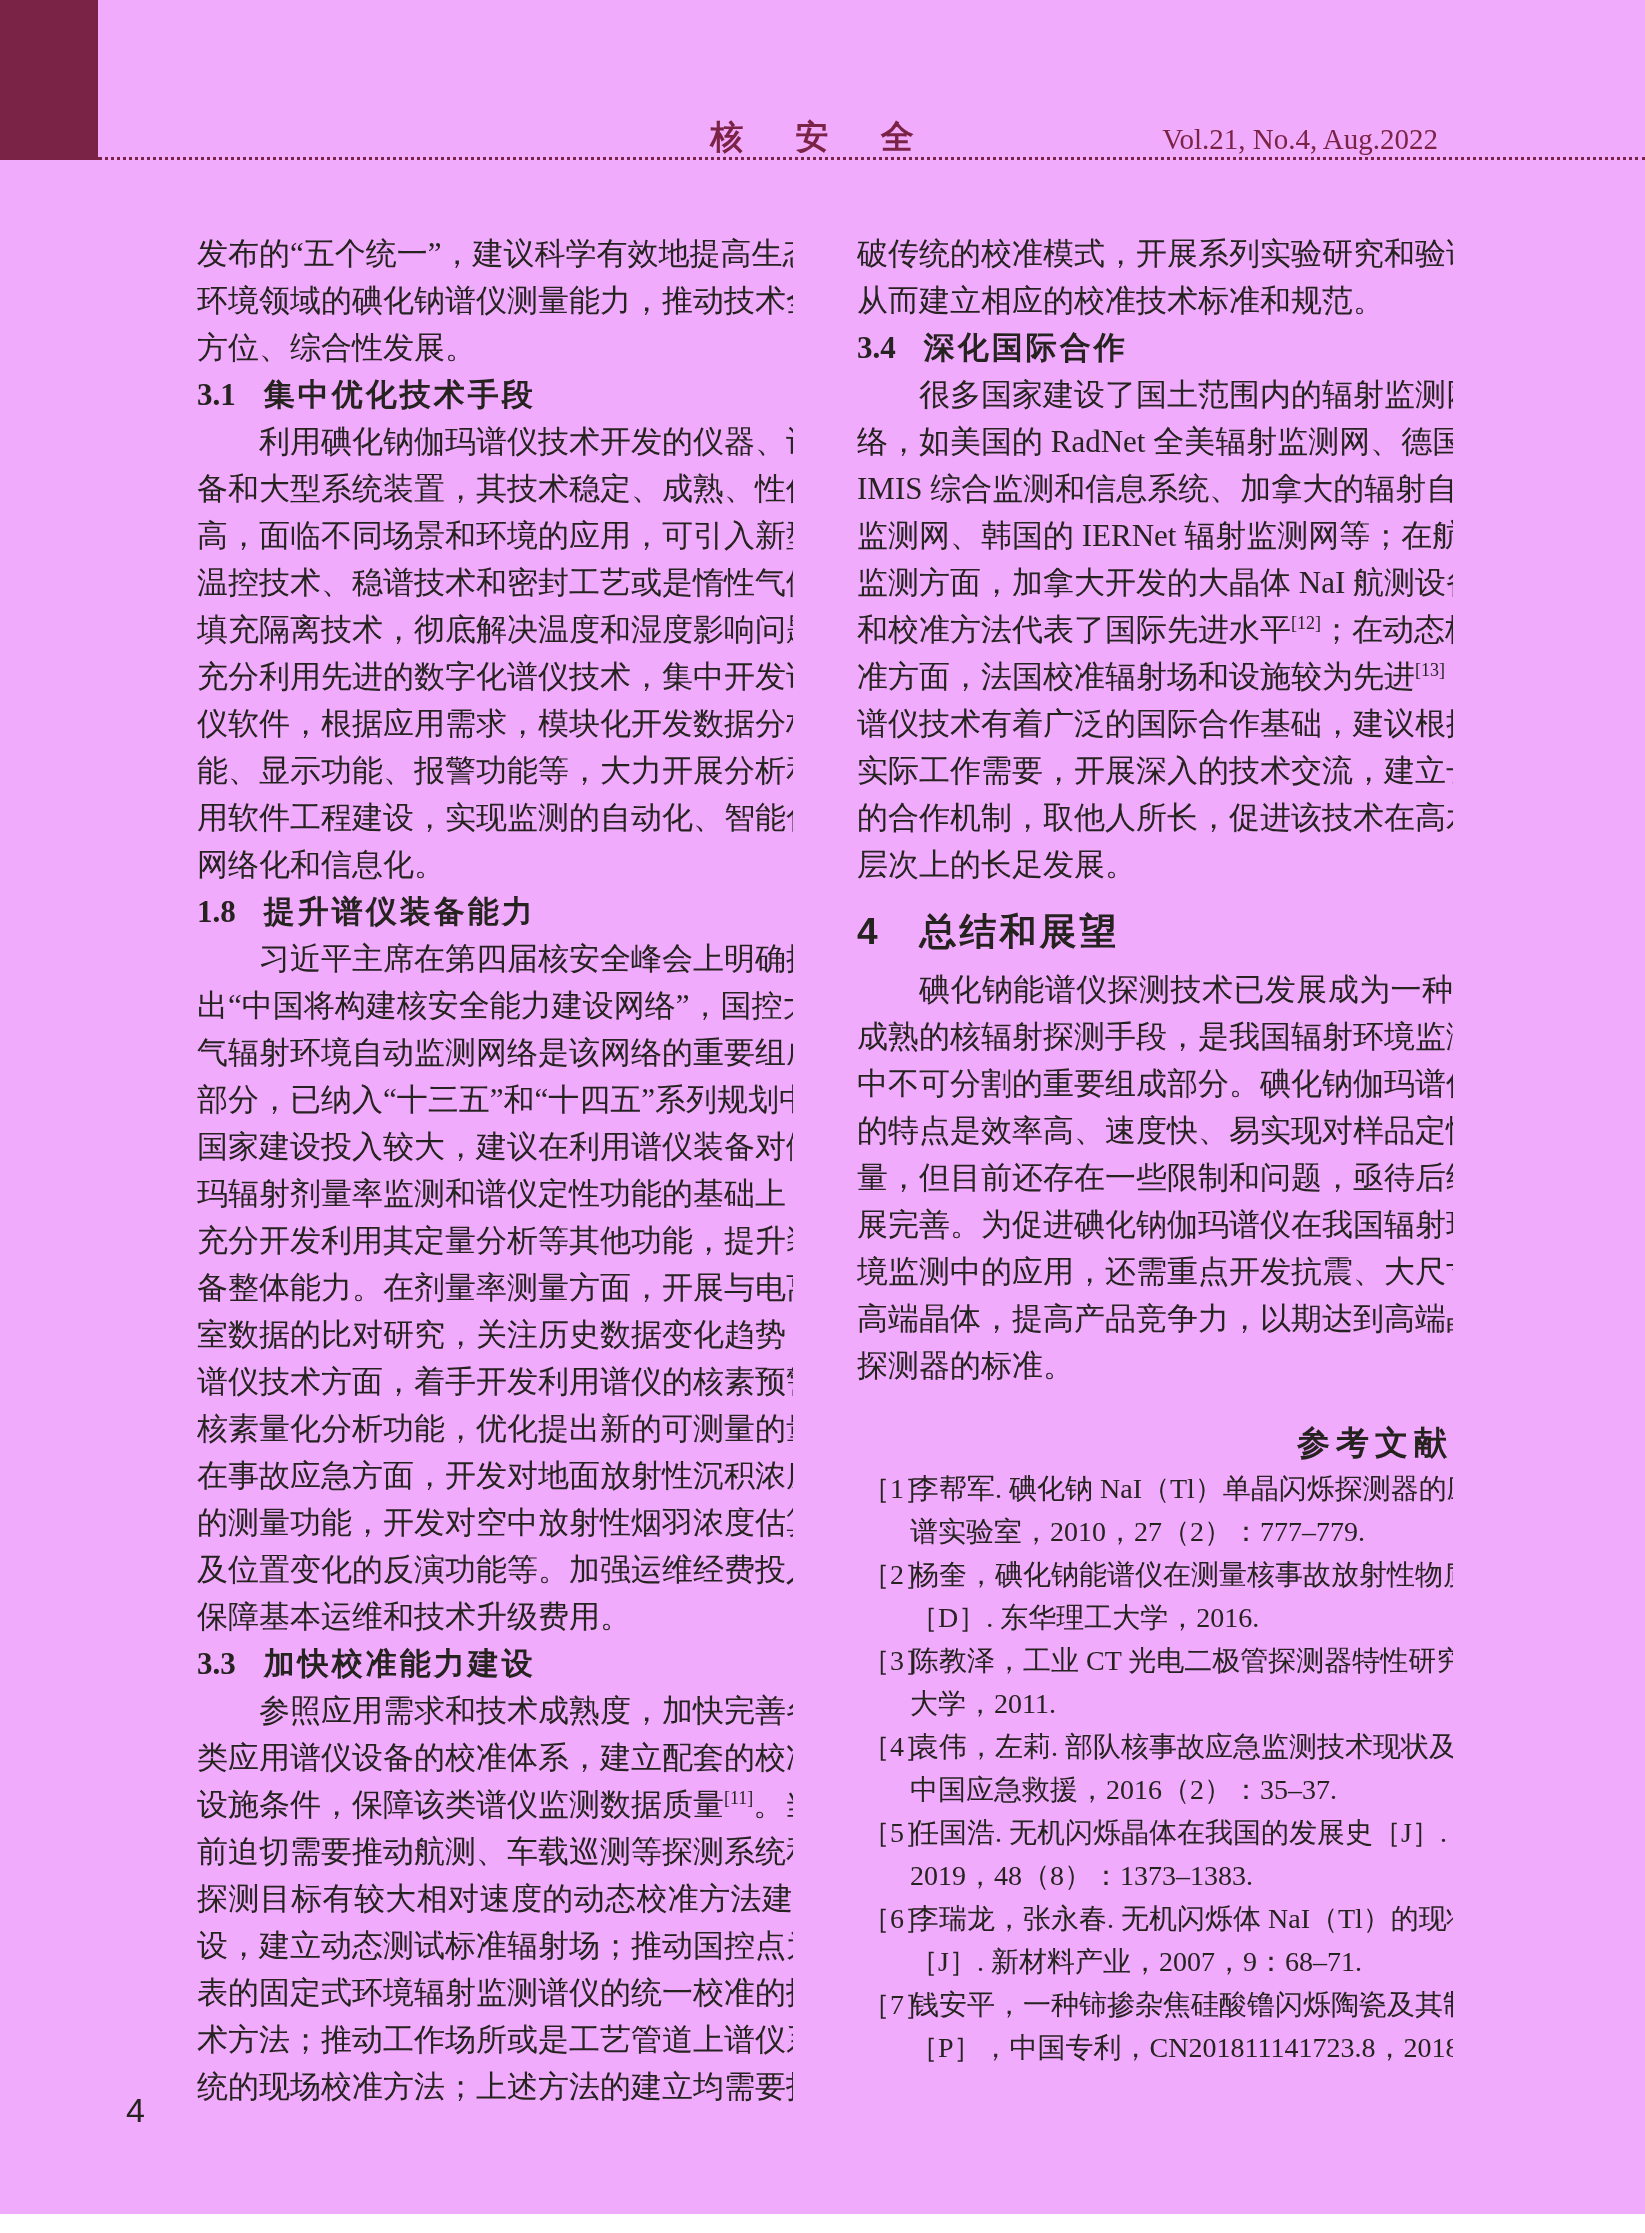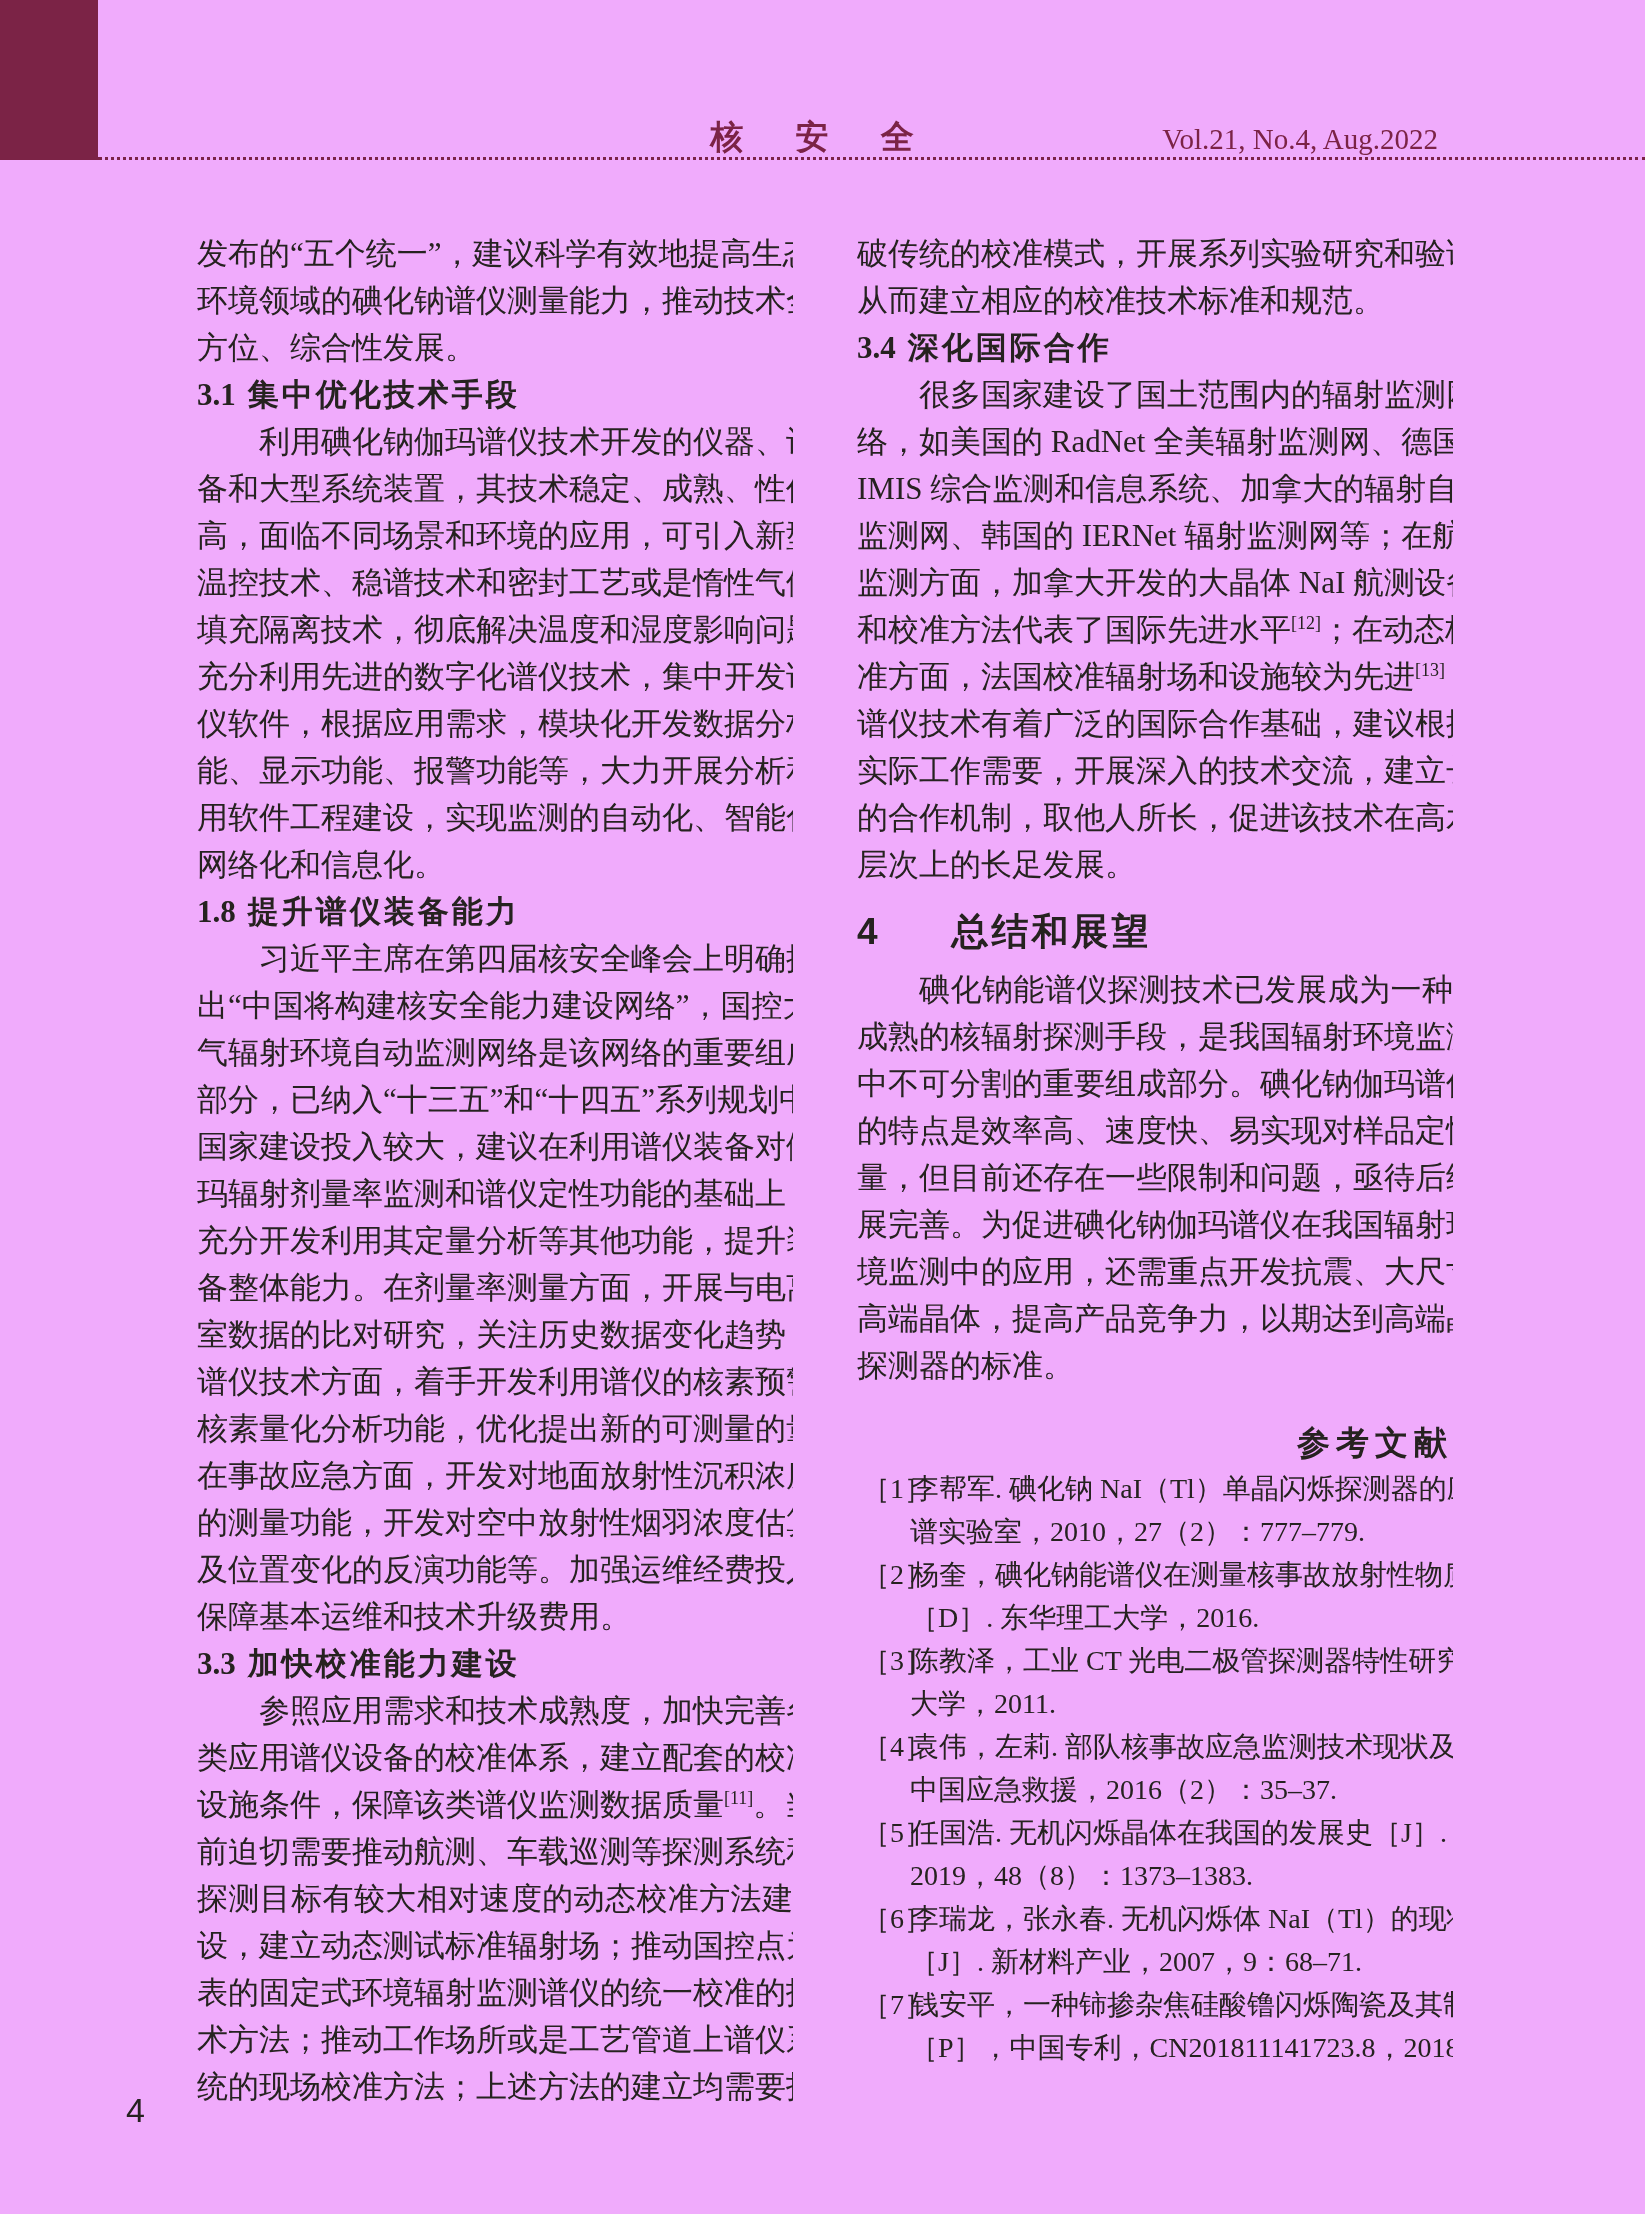--- a/index.html
+++ b/index.html
@@ -37,27 +37,27 @@
     height:47px;line-height:46px;font-size:31px;
     text-align:justify;text-align-last:justify;
     overflow:hidden;white-space:nowrap;
   }
   .ln.short{text-align-last:left;}
   .ln.indent{text-indent:62px;}
   sup{font-size:18px;line-height:0;vertical-align:11px;}
   .h3{
     height:47px;line-height:46px;font-weight:bold;overflow:hidden;
   }
-  .h3 .num{font-size:31px;margin-right:12px;}
+  .h3 .num{font-size:31px;margin-right:28px;}
   .h3 .ttl{font-family:Liberation Serif, serif;font-size:31px;letter-spacing:3px;margin-top:43px;}
   .h2{
     margin-top:14px;height:64px;line-height:58px;font-weight:bold;overflow:hidden;
   }
   .h2 .num{font-family:"Liberation Sans", sans-serif;font-size:37px;margin-right:42px;}
-  .h2 .ttl{font-family:Liberation Serif, serif;font-size:37px;letter-spacing:3px;margin-left:32px;}
+  .h2 .ttl{font-family:Liberation Serif, serif;font-size:37px;letter-spacing:3px;}
   .refhead{
     margin-top:30px;height:48px;line-height:46px;
     text-align:right;font-weight:bold;
     font-family:"Liberation Sans", sans-serif;font-size:33px;letter-spacing:6px;
   }
   .rln{
     height:43px;line-height:42px;font-size:28px;
     text-align:justify;text-align-last:justify;
     overflow:hidden;white-space:nowrap;
   }

